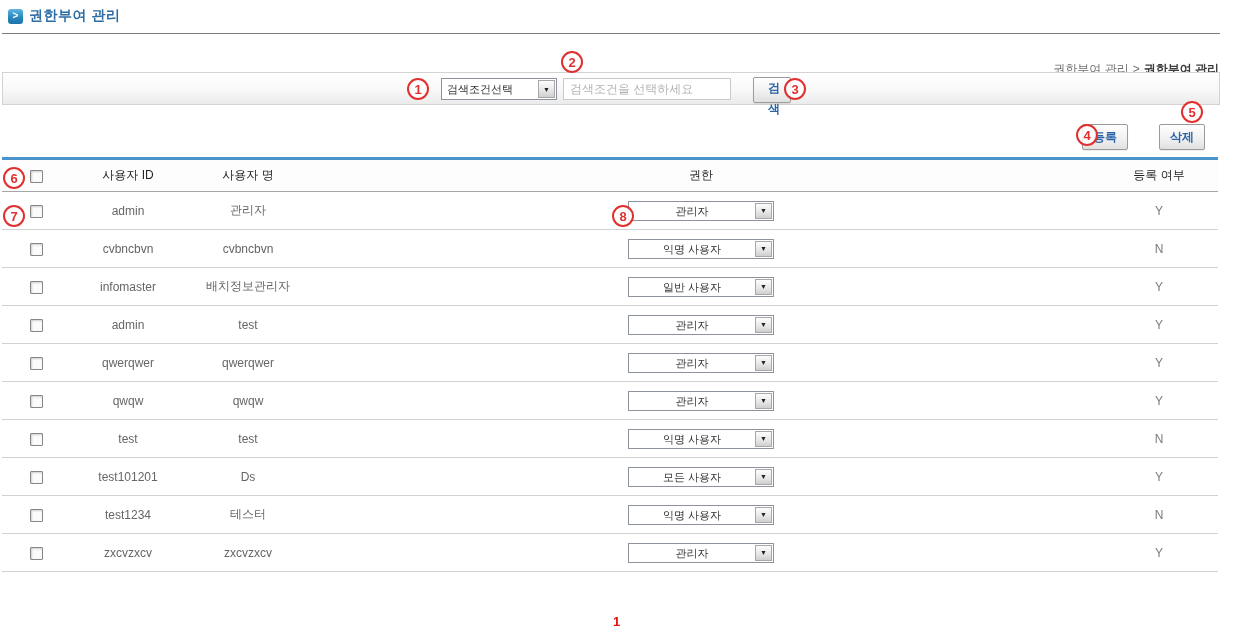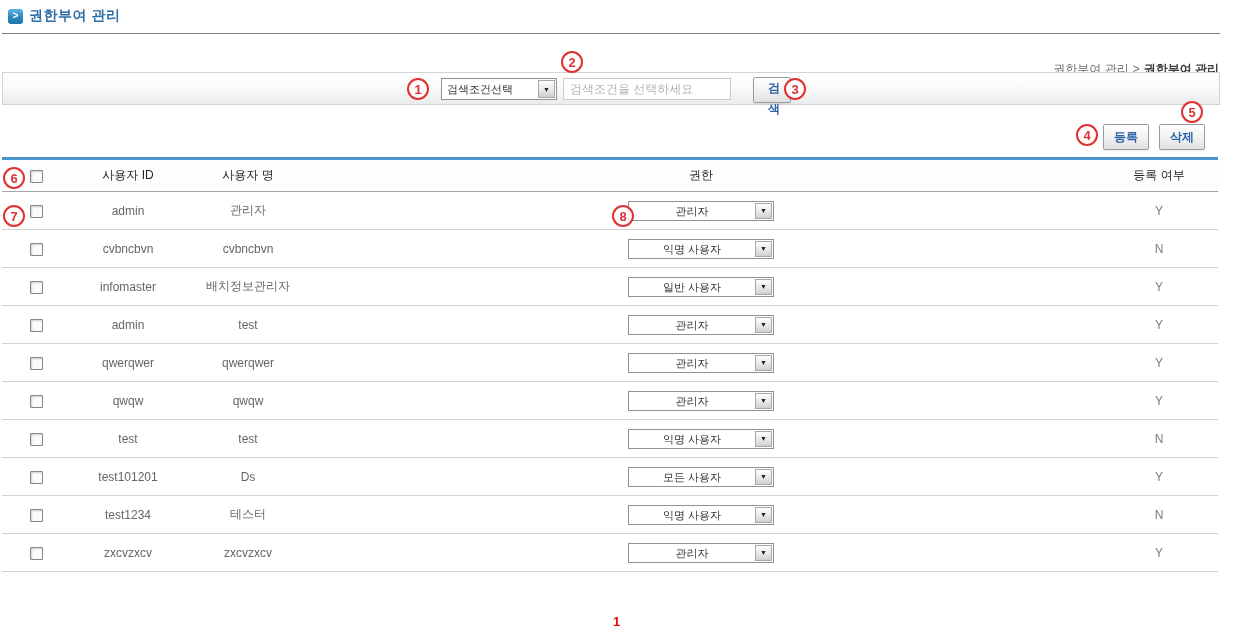--- a/index.html
+++ b/index.html
@@ -80,21 +80,21 @@
     box-shadow: 0 1px 1px rgba(0,0,0,0.08);
     color: var(--button-text-blue, #2d64a8);
     font-size: 12px; font-weight: bold; text-align: right;
     cursor: pointer; padding: 0 10px;
   }
   .btn-search { position: absolute; left: 750px; top: 4px; width: 38px; }
   .toolbar {
     position: absolute; top: 124px; right: 28px;
     display: flex; gap: 10px;
   }
-  .toolbar .btn { width: 46px; }
+  .toolbar .btn { width: 46px; margin-left: 21px; }
 
   
   .grid-table {
     position: absolute; top: 157px; left: 2px; width: 1216px;
     border-collapse: collapse; table-layout: fixed;
     border-top: 3px solid var(--table-top-border-blue, #4a94cc);
   }
   .grid-table th {
     height: 33px; font-size: 12px; font-weight: normal; color: #222;
     border-bottom: 1px solid #a6a6a6; background: #fdfdfd;

